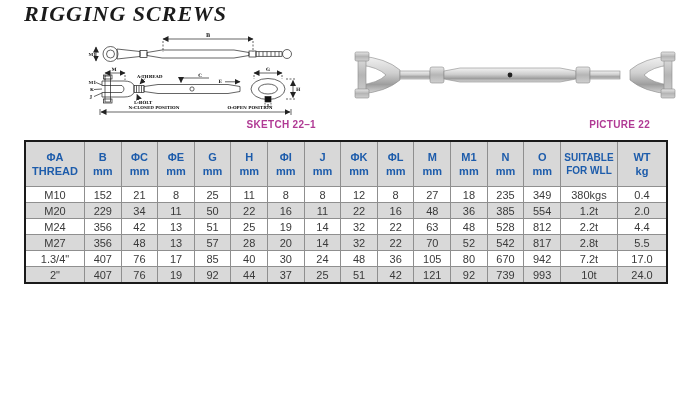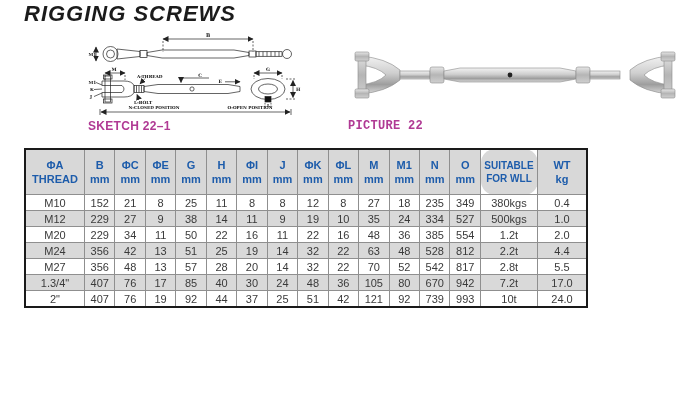--- a/index.html
+++ b/index.html
@@ -1,37 +1,37 @@
 <!DOCTYPE html>
 <html><head>
 <meta charset="utf-8">
 <style>
   html,body{margin:0;padding:0;background:#fff;}
   .page{position:relative;width:691px;height:416px;background:#ffffff;overflow:hidden;
         font-family:"Liberation Sans",sans-serif;}
-  .title{position:absolute;left:24px;top:1px;font-family:Liberation Sans, sans-serif;
+  .title{position:absolute;left:24px;top:1px;font-family:Liberation Serif, serif;
          font-style:italic;font-weight:bold;font-size:22px;color:#1b1b1b;letter-spacing:1px;}
   .sketch-wrap{position:absolute;left:88px;top:27px;width:228px;height:90px;}
   .picture-wrap{position:absolute;left:348px;top:42px;width:334px;height:74px;}
-  .caption{position:absolute;top:119px;font-size:12px;font-weight:bold;color:#b03a94;
-           text-align:left;letter-spacing:0.3px;}
+  .caption{position:absolute;top:119px;font-size:10px;font-weight:bold;color:#b03a94;
+           text-align:right;letter-spacing:0.3px;}
   .caption.sketch{left:88px;width:228px;}
-  .caption.picture{left:348px;width:310px;font-family:Liberation Mono, monospace;}
-  table.spec{position:absolute;left:24px;top:148px;width:564px;border-collapse:collapse;
+  .caption.picture{left:340px;width:310px;}
+  table.spec{position:absolute;left:24px;top:140px;width:644px;border-collapse:collapse;
              table-layout:fixed;border:2px solid #1a1a1a;}
   table.spec th,table.spec td{border:1px solid #8f8f8f;text-align:center;vertical-align:middle;
              padding:0;overflow:hidden;}
   table.spec thead th{background:#d8d8d8;color:#1d5cab;font-size:11px;font-weight:bold;
              height:44px;line-height:1.3;}
   table.spec thead th:nth-child(15){font-size:10px;}
   table.spec tbody td{font-size:11px;color:#3a3a3a;height:15px;}
   table.spec tbody tr:nth-child(even){background:#d9d9d9;}
   table.spec tbody tr:nth-child(odd){background:#ffffff;}
   table.spec th:first-child{width:58px;}
-  table.spec th:nth-child(15){width:56px;border-radius:14px;}
+  table.spec th:nth-child(15){width:56px;}
   table.spec th:last-child{width:48px;}
   svg text{font-family:"DejaVu Serif",serif;font-weight:bold;}
 </style>
 </head>
 <body>
 
 <div class="page">
 
   <div class="title">RIGGING SCREWS</div>
 
@@ -247,38 +247,20 @@
           <td>12</td>
           <td>8</td>
           <td>27</td>
           <td>18</td>
           <td>235</td>
           <td>349</td>
           <td>380kgs</td>
           <td>0.4</td>
         </tr>
         <tr>
-          <td>M12</td>
-          <td>229</td>
-          <td>27</td>
-          <td>9</td>
-          <td>38</td>
-          <td>14</td>
-          <td>11</td>
-          <td>9</td>
-          <td>19</td>
-          <td>10</td>
-          <td>35</td>
-          <td>24</td>
-          <td>334</td>
-          <td>527</td>
-          <td>500kgs</td>
-          <td>1.0</td>
-        </tr>
-        <tr>
           <td>M20</td>
           <td>229</td>
           <td>34</td>
           <td>11</td>
           <td>50</td>
           <td>22</td>
           <td>16</td>
           <td>11</td>
           <td>22</td>
           <td>16</td>

